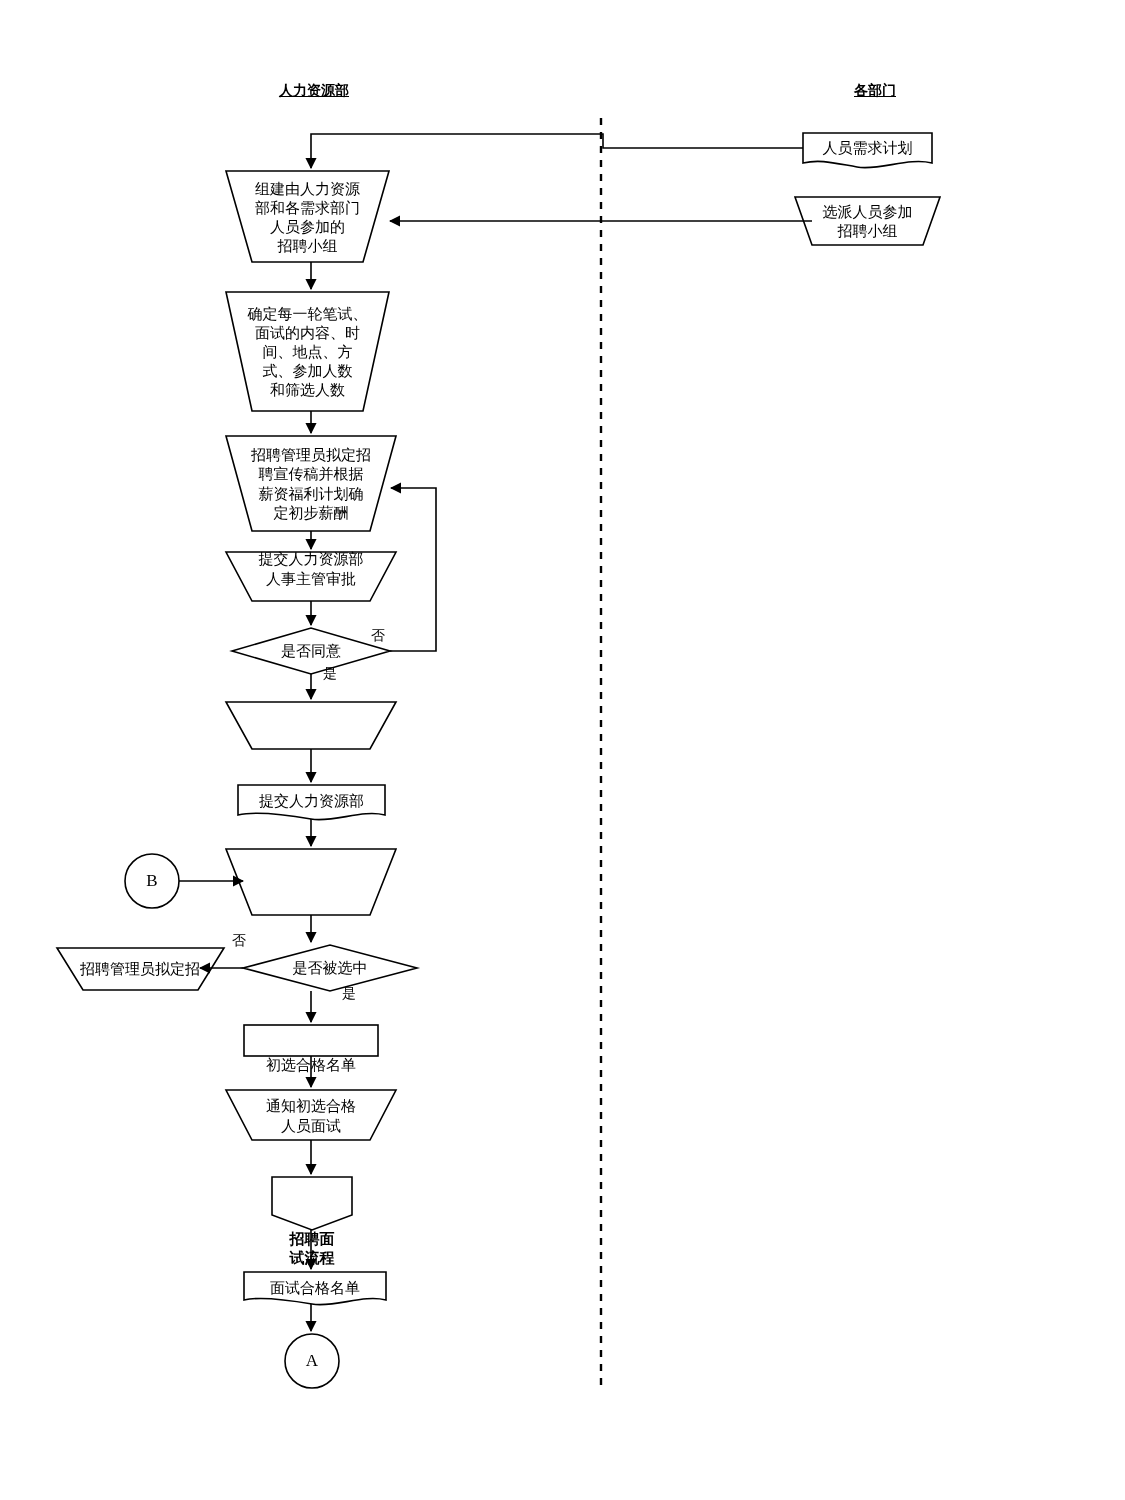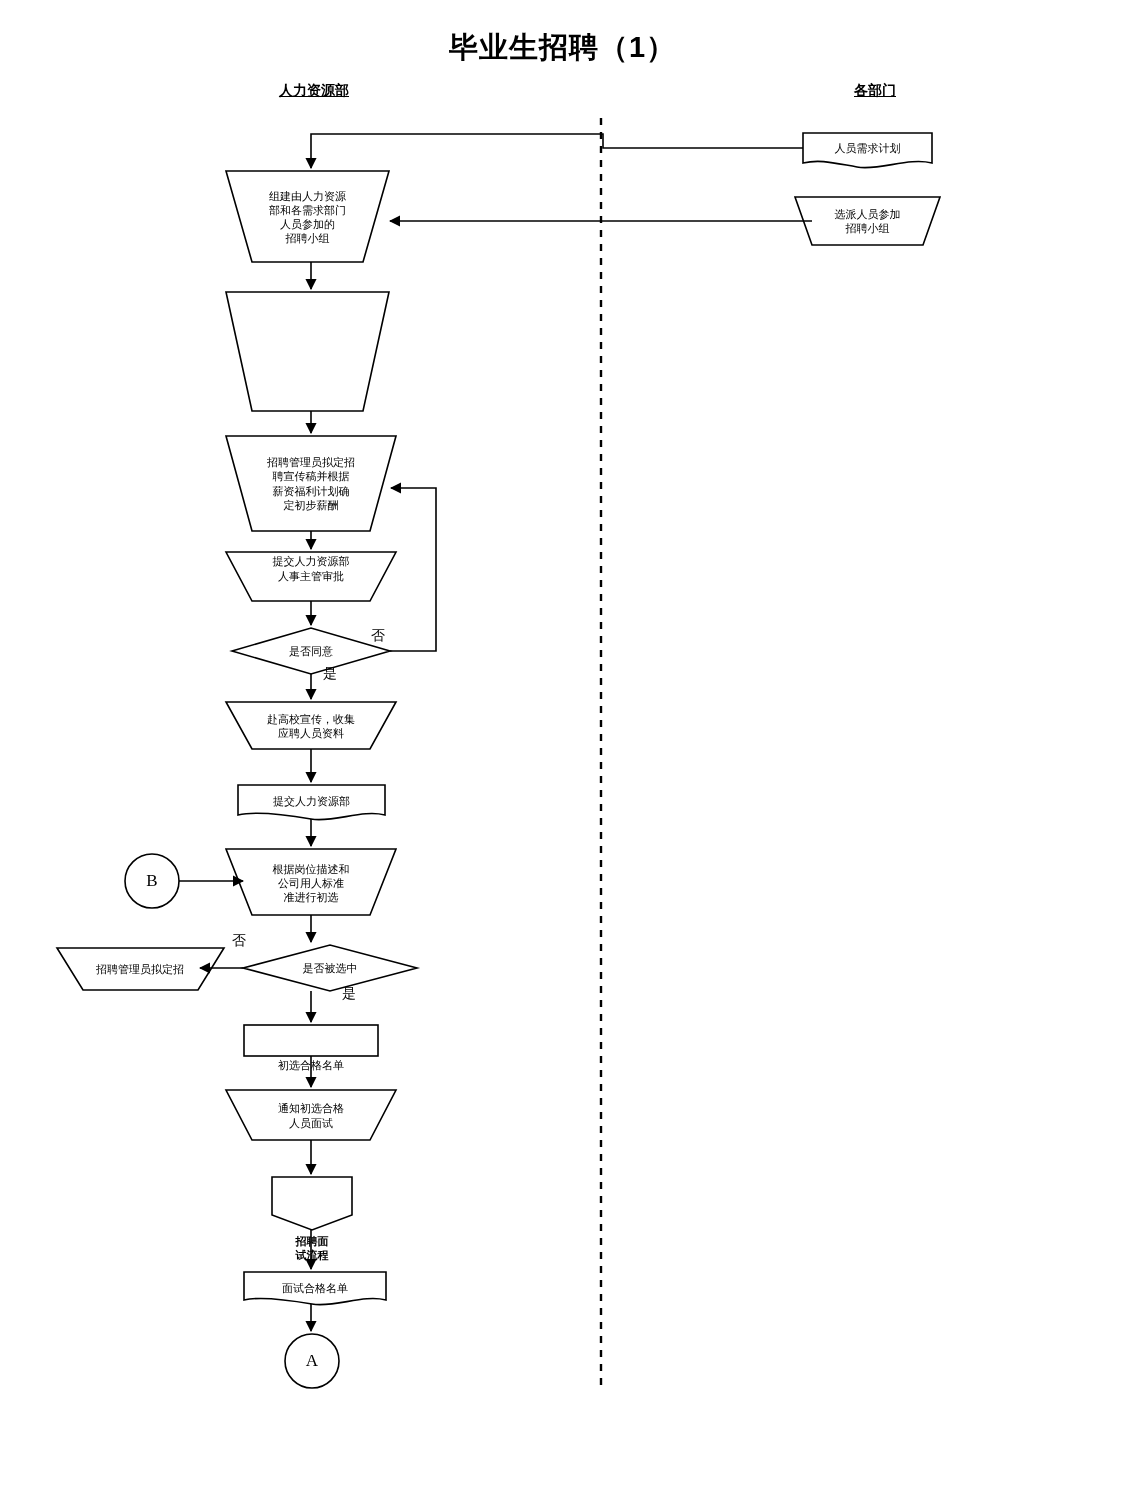--- a/index.html
+++ b/index.html
@@ -42,21 +42,21 @@
     text-decoration: underline;
     text-align: center;
     white-space: nowrap;
   }
   .lane-hr { left: 234px; top: 82px; width: 160px; }
   .lane-dept { left: 795px; top: 82px; width: 160px; }
 
   .node-text {
     position: absolute;
     text-align: center;
-    font-size: 11px;
+    font-size: 15px;
     line-height: 1.28;
     white-space: pre-line;
     display: flex;
     align-items: center;
     justify-content: center;
     pointer-events: none;
   }
   .node-text.serif {
     font-family: "Liberation Serif", "DejaVu Serif", serif;
     font-size: 17px;
@@ -66,21 +66,20 @@
     font-size: 14px;
     text-align: center;
     white-space: nowrap;
   }
 </style>
 </head>
 <body>
 
 <div id="page">
 
-  <div class="doc-title">毕业生招聘（1）</div>
 
   <div class="lane-title lane-hr">人力资源部</div>
   <div class="lane-title lane-dept">各部门</div>
 
   <svg id="flow-svg" viewBox="0 0 1125 1500">
     <defs>
       <marker id="arrow" viewBox="0 0 10 10" refX="9" refY="5" markerWidth="7" markerHeight="7" orient="auto-start-reverse">
         <path d="M 0 0 L 10 5 L 0 10 z" fill="#000"></path>
       </marker>
       <marker id="arrowL" viewBox="0 0 10 10" refX="9" refY="5" markerWidth="8" markerHeight="8" orient="auto-start-reverse">
@@ -170,41 +169,41 @@
   <div class="node-text" style="left:803px; top:133px; width:129px; height:30px;">人员需求计划</div>
 
   <div class="node-text" style="left:808px; top:199px; width:119px; height:44px;">选派人员参加
 招聘小组</div>
 
   <div class="node-text" style="left:235px; top:174px; width:145px; height:86px;">组建由人力资源
 部和各需求部门
 人员参加的
 招聘小组</div>
 
+  <div class="node-text" style="left:235px; top:295px; width:145px; height:113px;">确定每一轮笔试、
+面试的内容、时
+间、地点、方
+式、参加人数
+和筛选人数</div>
 
   <div class="node-text" style="left:233px; top:439px; width:156px; height:89px;">招聘管理员拟定招
 聘宣传稿并根据
 薪资福利计划确
 定初步薪酬</div>
 
   <div class="node-text" style="left:237px; top:554px; width:148px; height:29px;">提交人力资源部
 人事主管审批</div>
 
   <div class="node-text" style="left:253px; top:637px; width:116px; height:28px;">是否同意</div>
 
-  <div class="node-text" style="left:231px; top:704px; width:160px; height:44px;">赴高校宣传，收集
-应聘人员资料</div>
 
   <div class="node-text" style="left:240px; top:787px; width:143px; height:28px;">提交人力资源部</div>
 
   <div class="node-text serif" style="left:125px; top:867px; width:54px; height:28px;">B</div>
 
-  <div class="node-text" style="left:237px; top:852px; width:148px; height:62px;">根据岗位描述和
-公司用人标准
-准进行初选</div>
 
   <div class="node-text" style="left:272px; top:954px; width:116px; height:28px;">是否被选中</div>
 
   <div class="node-text" style="left:64px; top:955px; width:152px; height:28px;">招聘管理员拟定招</div>
 
   <div class="node-text" style="left:247px; top:1027px; width:128px; height:28px;margin-top:24px;">初选合格名单</div>
 
   <div class="node-text" style="left:237px; top:1093px; width:148px; height:45px;">通知初选合格
 人员面试</div>
 

